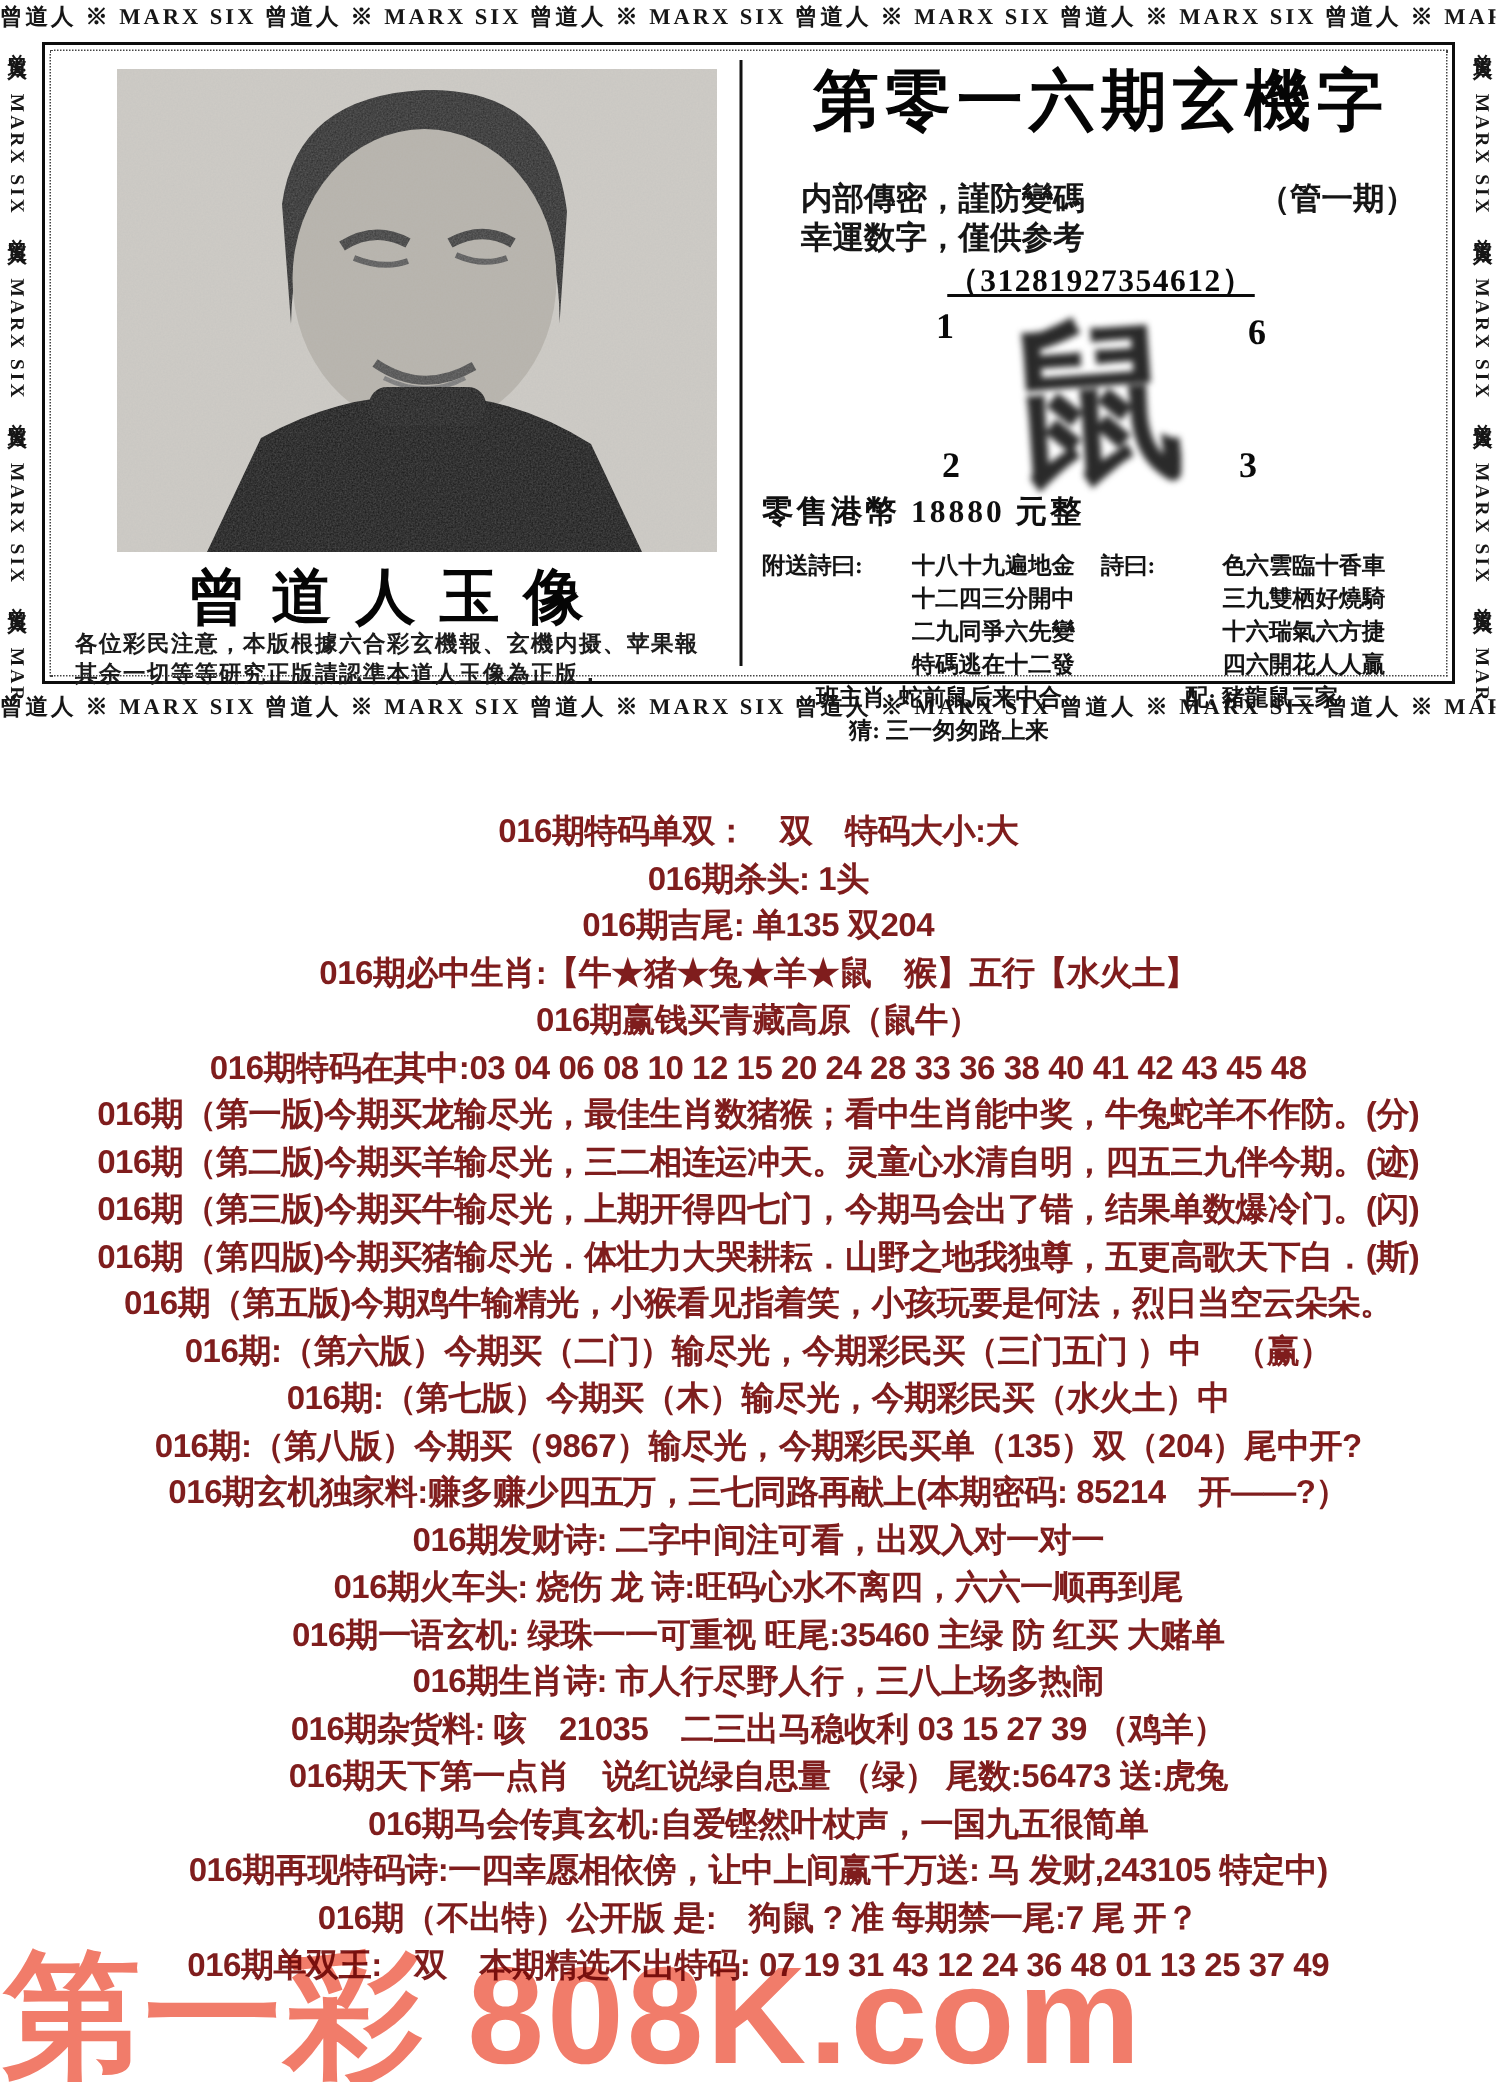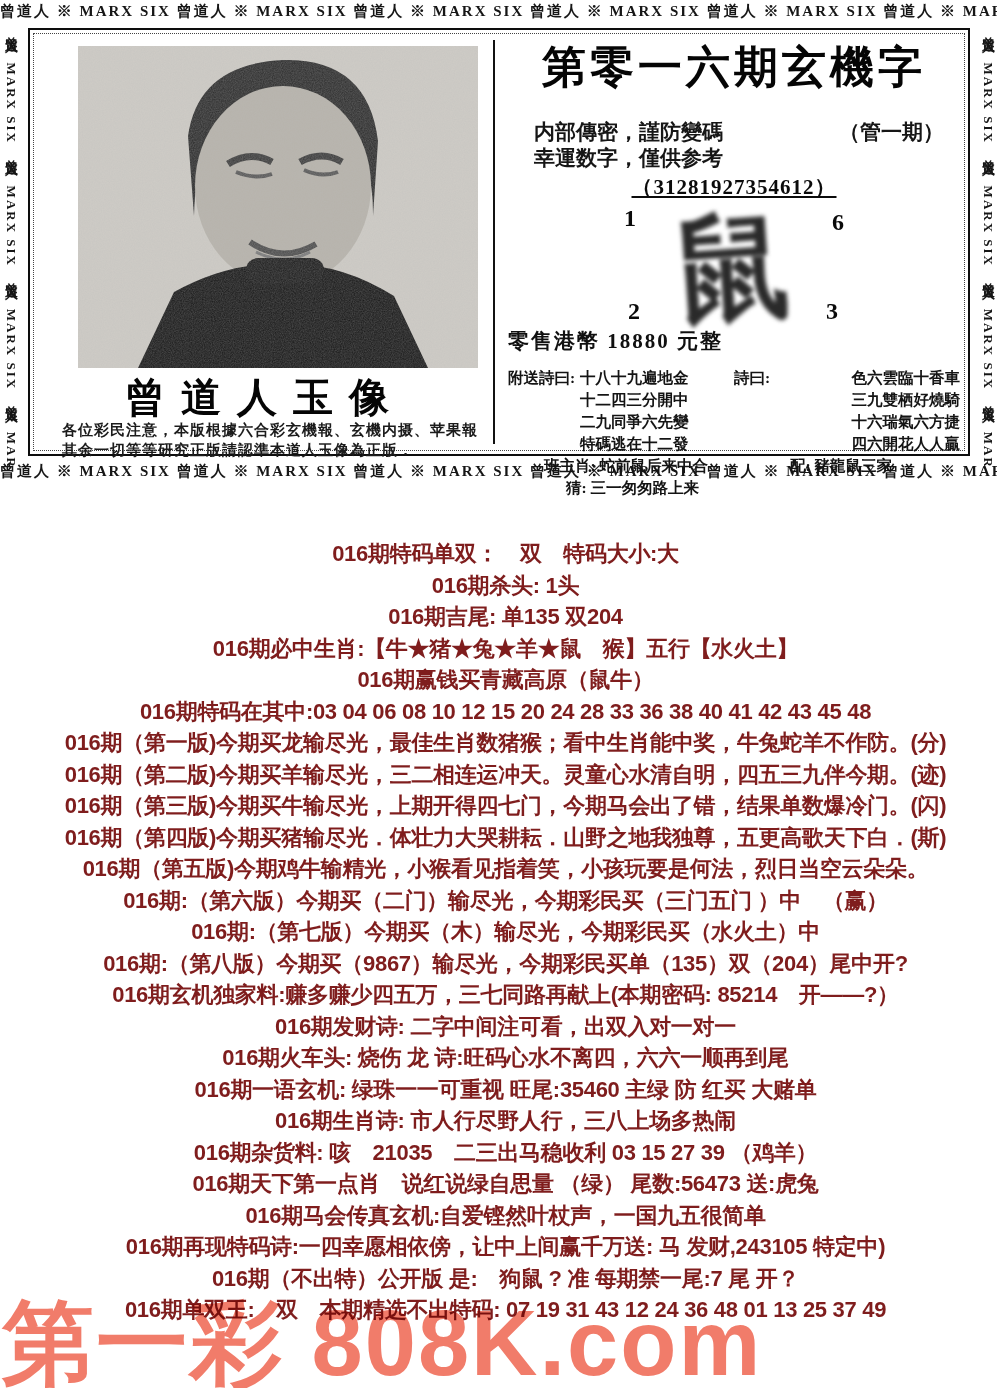--- a/index.html
+++ b/index.html
@@ -24,21 +24,21 @@
   .main-box::before{content:"";position:absolute;left:3px;top:3px;right:3px;bottom:3px;
             border:1px dotted #444;pointer-events:none;}
 
   
   .photo-panel{position:absolute;left:20px;top:8px;width:430px;height:404px;}
   .photo{position:absolute;left:28px;top:8px;width:400px;height:322px;background:#d8d6d2;}
   .photo svg{display:block;width:100%;height:100%;}
   .photo-caption{position:absolute;left:0;top:332px;width:430px;text-align:center;
             font-family:"Liberation Serif",serif;font-weight:bold;font-size:40px;
             letter-spacing:16px;color:#050505;}
-  .photo-note{position:absolute;left:12px;top:382px;width:440px;
+  .photo-note{position:absolute;left:0;top:382px;width:440px;
             font-family:"Liberation Serif",serif;font-size:15px;font-weight:bold;
             color:#1c1c1c;line-height:20px;letter-spacing:1px;}
 
   
   .divider{position:absolute;left:463px;top:10px;width:2px;height:404px;background:#111;}
   .mystic-panel{position:absolute;left:478px;top:4px;width:452px;height:416px;}
   .mystic-title{font-family:"Liberation Serif",serif;font-weight:bold;font-size:44px;
             letter-spacing:4px;text-align:center;color:#050505;margin-top:4px;}
   .mystic-sub{position:relative;margin-top:22px;font-family:"Liberation Serif",serif;
             font-weight:bold;font-size:21px;color:#161616;padding-left:26px;line-height:26px;}
@@ -53,24 +53,24 @@
             font-size:24px;color:#0a0a0a;}
   .num-tl{left:0;top:0;} .num-tr{right:0;top:4px;}
   .num-bl{left:4px;bottom:0;} .num-br{right:6px;bottom:0;}
   .prize-line{padding-right:30px;font-family:"Liberation Serif",serif;
             font-weight:bold;font-size:21px;color:#101010;margin-top:2px;letter-spacing:2px;}
   .poems{display:flex;margin-top:12px;font-family:"Liberation Serif",serif;
             font-weight:bold;font-size:15.5px;color:#141414;line-height:22px;}
   .poem-col{width:50%;}
   .poem-title{white-space:nowrap;}
   .poem-lines{text-align:left;}
-  .poem-left .poem-lines{margin-left:72px;}
+  .poem-left .poem-lines{margin-left:100px;}
   .poem-left .poem-title{position:absolute;}
   .poem-col{position:relative;}
-  .poem-right .poem-lines{margin-left:56px;text-align:right;}
+  .poem-right .poem-lines{margin-left:81px;}
   .poem-extra{margin-top:0;}
   .extra-left{margin-left:36px;}
   .extra-right{margin-left:56px;}
   .guess-line{margin-left:58px;}
 
   
   .tips{position:absolute;left:14px;top:538px;width:983px;}
   .tip-line{font-family:"Liberation Sans",sans-serif;font-weight:600;font-size:22px;
             color:#7f1d1d;white-space:nowrap;margin:0;line-height:31.5px;
             letter-spacing:-0.3px;text-align:center;}

